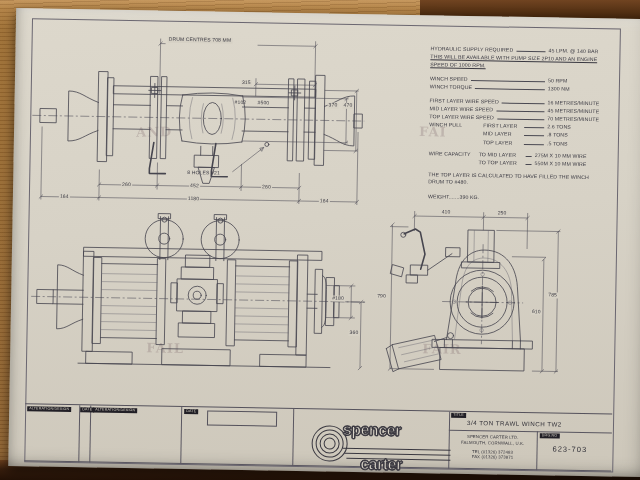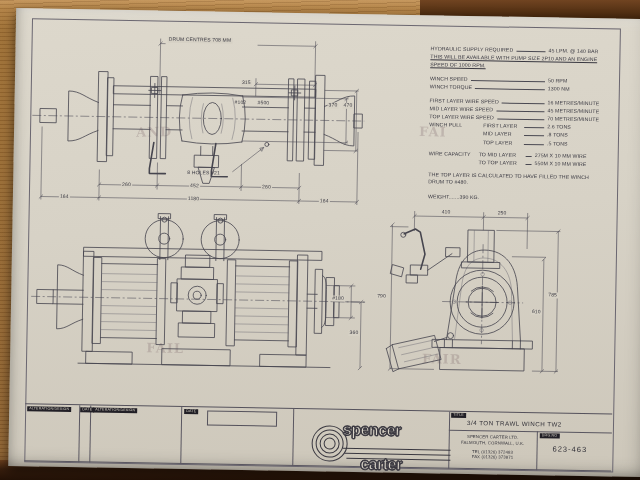--- a/index.html
+++ b/index.html
@@ -75,21 +75,21 @@
   <div class="wood-tr"></div>
   <div class="wood-bot"></div>
 
   <div class="paper">
     <div class="content">
       <div class="sheet-border"></div>
 
       <div class="stamp" style="left:134px;top:122px;transform:rotate(-2deg)">AND</div>
       <div class="stamp" style="left:417px;top:117px">FAI</div>
       <div class="stamp" style="left:148px;top:338px">FAIL</div>
-      <div class="stamp" style="left:424px;top:344px">FAIR</div>
+      <div class="stamp" style="left:424px;top:334px">FAIR</div>
 
       <svg class="draw" width="640" height="480" viewBox="0 0 640 480">
 
         <g>
           <line class="cl" x1="30" y1="115" x2="362" y2="115"></line>
           <rect class="ln" x="38" y="108" width="16" height="14"></rect>
           <path class="ln" d="M96,101 C82,96 78,90 66,90 L66,140 C78,140 82,134 96,129"></path>
           <rect class="ln" x="96" y="70" width="9" height="90"></rect>
           <rect class="ln" x="105" y="76" width="6" height="78"></rect>
           <rect class="ln" x="111" y="84" width="202" height="8"></rect>
@@ -324,21 +324,21 @@
         <span class="chip" style="left:426px;top:1px">TITLE</span>
         <span class="title-text" style="left:442px;top:7px">3/4 TON TRAWL WINCH TW2</span>
         <div class="comp" style="left:426px;top:22px;width:84px">
           <div>SPENCER CARTER LTD.</div>
           <div>FALMOUTH, CORNWALL, U.K.</div>
           <div style="height:3px"></div>
           <div>TEL (01326) 372483</div>
           <div>FAX (01326) 373871</div>
         </div>
         <span class="chip" style="left:515px;top:20px">DRG.NO</span>
-        <span class="drgno" style="left:528px;top:31px">623-463</span>
+        <span class="drgno" style="left:528px;top:31px">623-703</span>
       </div>
 
       <div class="logo">
         <div class="ring" style="left:17px;top:6px;width:34px;height:34px"></div>
         <div class="ring" style="left:21px;top:10px;width:26px;height:26px"></div>
         <div class="ring" style="left:25px;top:14px;width:18px;height:18px"></div>
         <div class="ring" style="left:29px;top:18px;width:10px;height:10px"></div>
         <div class="logoline" style="left:48px;top:28px;width:108px"></div>
         <div class="logoline" style="left:50px;top:33px;width:106px"></div>
         <div class="logoline" style="left:52px;top:38px;width:104px"></div>

